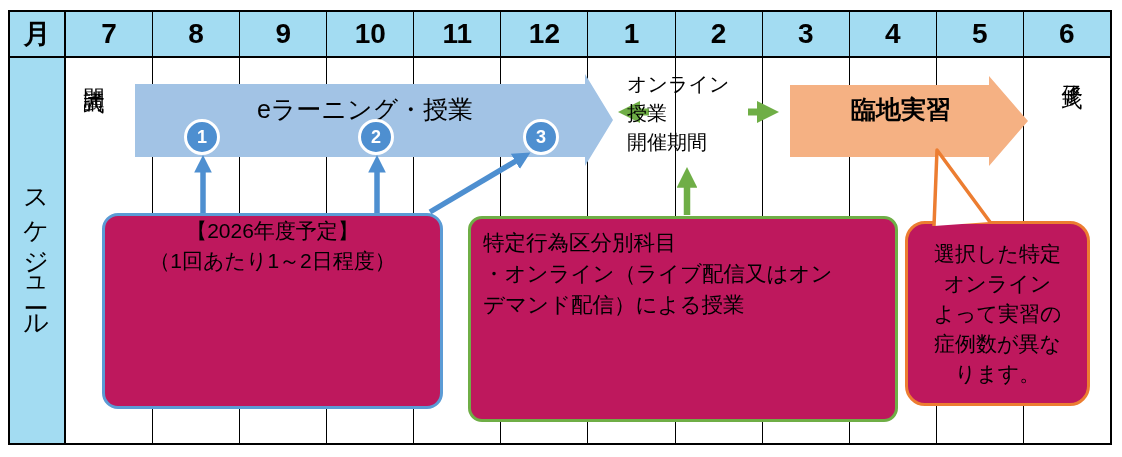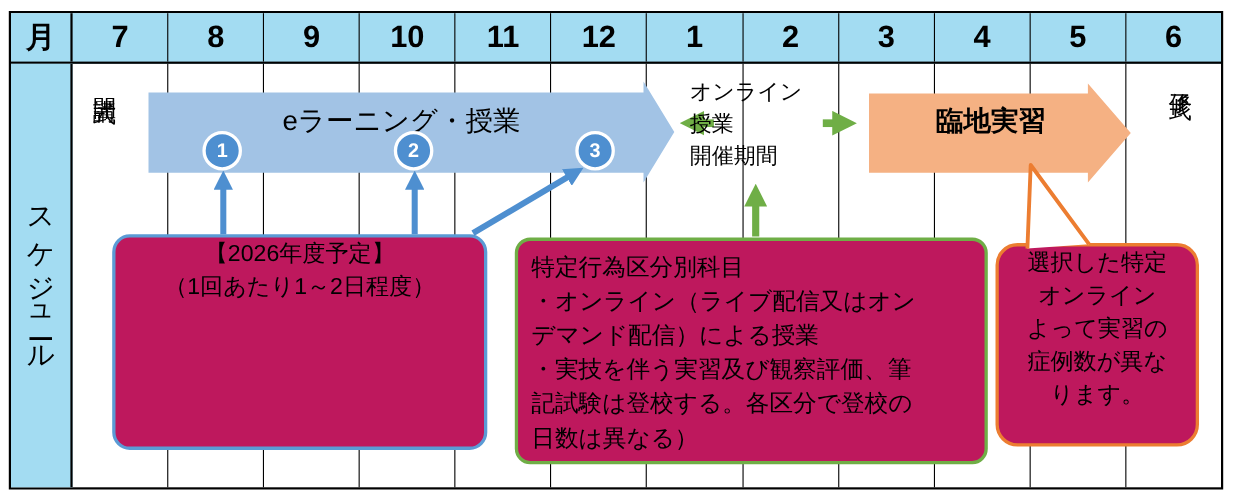--- a/index.html
+++ b/index.html
@@ -25,21 +25,21 @@
   .main-cols .col:last-child{border-right:none;}
 
   
   .box{position:absolute;background:#be185d;box-sizing:border-box;}
   .blue-box{left:102px;top:213px;width:341px;height:196px;border:3.5px solid #5B9BD5;
             border-radius:16px;display:flex;flex-direction:column;
             text-align:center;font-size:21px;line-height:30px;}
   .green-box{left:468px;top:216px;width:430px;height:206px;border:3px solid #6FAE46;
              border-radius:14px;padding:9px 50px 9px 12px;font-size:21.5px;line-height:31px;}
   .orange-box{left:905px;top:221px;width:185px;height:185px;border:3.5px solid #EC7D31;
-              border-radius:20px;display:flex;flex-direction:column;justify-content:flex-start;
+              border-radius:20px;display:flex;flex-direction:column;justify-content:center;
               text-align:center;font-size:21px;line-height:30px;}
 
   
   .overlay{position:absolute;left:0;top:0;width:1122px;height:457px;pointer-events:none;}
 
   
   .vlabel{position:absolute;writing-mode:vertical-rl;text-orientation:upright;
           font-size:21px;letter-spacing:2px;}
   .arrow-label{position:absolute;text-align:center;font-size:25px;}
   .online-label{position:absolute;left:627px;top:70px;width:140px;text-align:left;
@@ -89,21 +89,20 @@
   </div>
 
   <div class="box blue-box">
     <div>【2026年度予定】</div>
     <div>（1回あたり1～2日程度）</div>
   </div>
 
   <div class="box green-box">
     <div>特定行為区分別科目</div>
     <div>・オンライン（ライブ配信又はオンデマンド配信）による授業</div>
-    <div>・実技を伴う実習及び観察評価、筆記試験は登校する。各区分で登校の日数は異なる）</div>
   </div>
 
   <div class="box orange-box">
     <div>選択した特定</div>
     <div>オンライン</div>
     <div>よって実習の</div>
     <div>症例数が異な</div>
     <div>ります。</div>
   </div>
 

